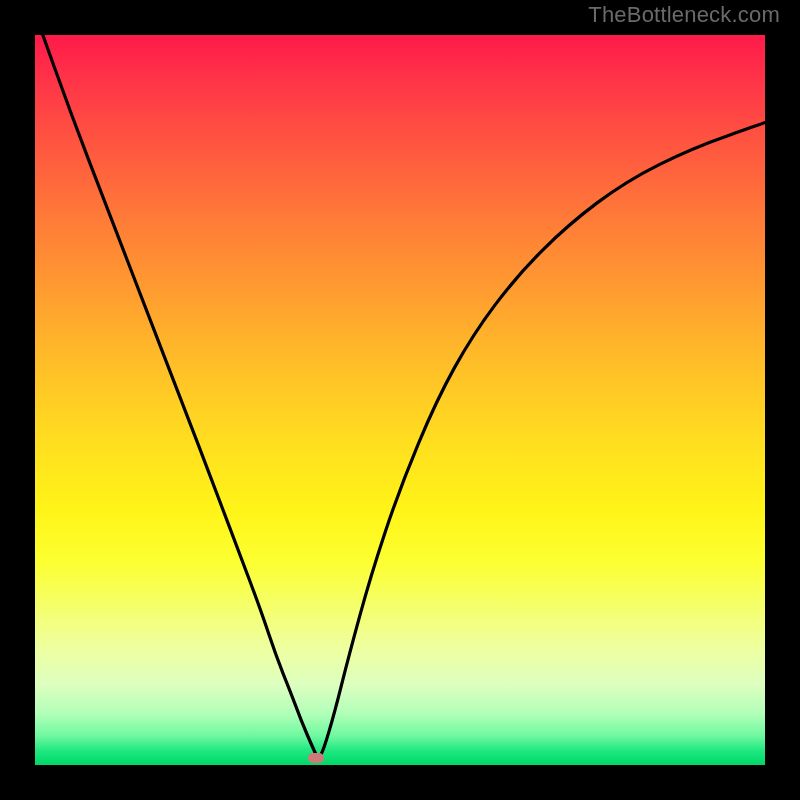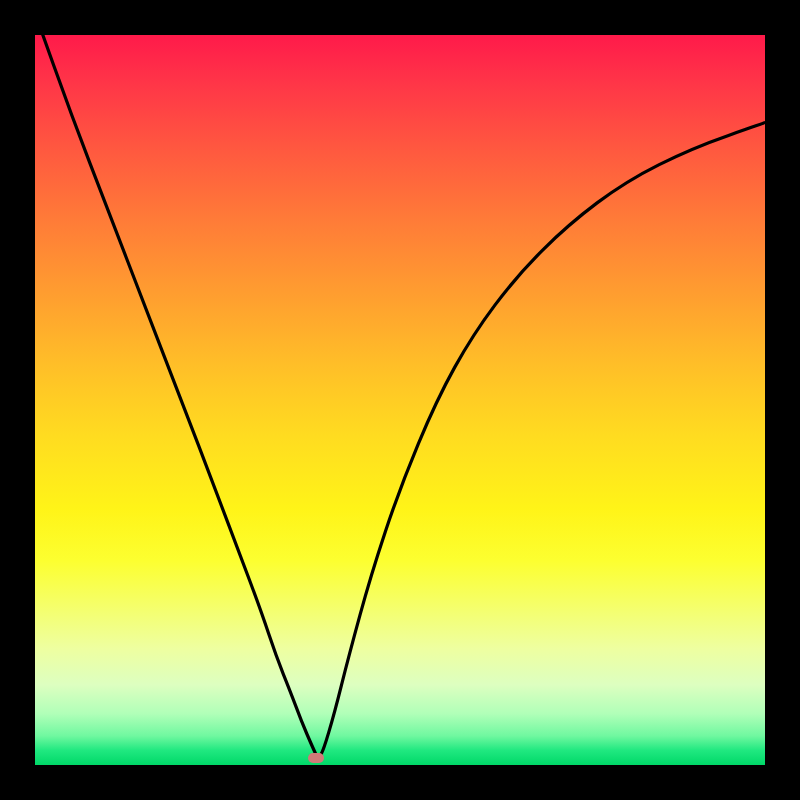--- a/index.html
+++ b/index.html
@@ -75,20 +75,21 @@
     color: #6a6a6a;
     letter-spacing: 0.2px;
     user-select: none;
   }
 </style>
 </head>
 <body>
 
 <div class="frame">
 
+  <div class="attribution">TheBottleneck.com</div>
 
   <div class="plot-area">
     <div class="gradient-bg"></div>
 
     <svg class="curve" viewBox="0 0 730 730" preserveAspectRatio="none">
       <path id="curve-path" d="M 0.0 -21.9 Q 0.0 -21.9 18.3 29.2 Q 36.5 80.3 54.8 127.8 Q 73.0 175.2 91.3 222.7 Q 109.5 270.1 127.8 317.6 Q 146.0 365.0 164.3 412.4 Q 182.5 459.9 193.4 489.1 Q 204.4 518.3 215.4 547.5 Q 226.3 576.7 233.6 598.6 Q 240.9 620.5 248.2 638.8 Q 255.5 657.0 261.0 671.6 Q 266.4 686.2 271.9 699.0 Q 277.4 711.8 280.3 718.0 Q 283.2 724.2 285.8 719.8 Q 288.4 715.4 293.8 697.1 Q 299.3 678.9 306.6 649.7 Q 313.9 620.5 324.9 580.4 Q 335.8 540.2 350.4 496.4 Q 365.0 452.6 383.3 408.8 Q 401.5 365.0 419.8 332.1 Q 438.0 299.3 459.9 270.1 Q 481.8 240.9 507.4 215.3 Q 532.9 189.8 562.1 167.9 Q 591.3 146.0 624.2 129.6 Q 657.0 113.1 693.5 100.4 T 730.0 87.6" fill="none" stroke="#000" stroke-width="3.2" stroke-linecap="round" stroke-linejoin="round"></path>
     </svg>
 
     <div class="marker" id="marker" style="left: 38.5%; top: 99.1%;"></div>
   </div>

